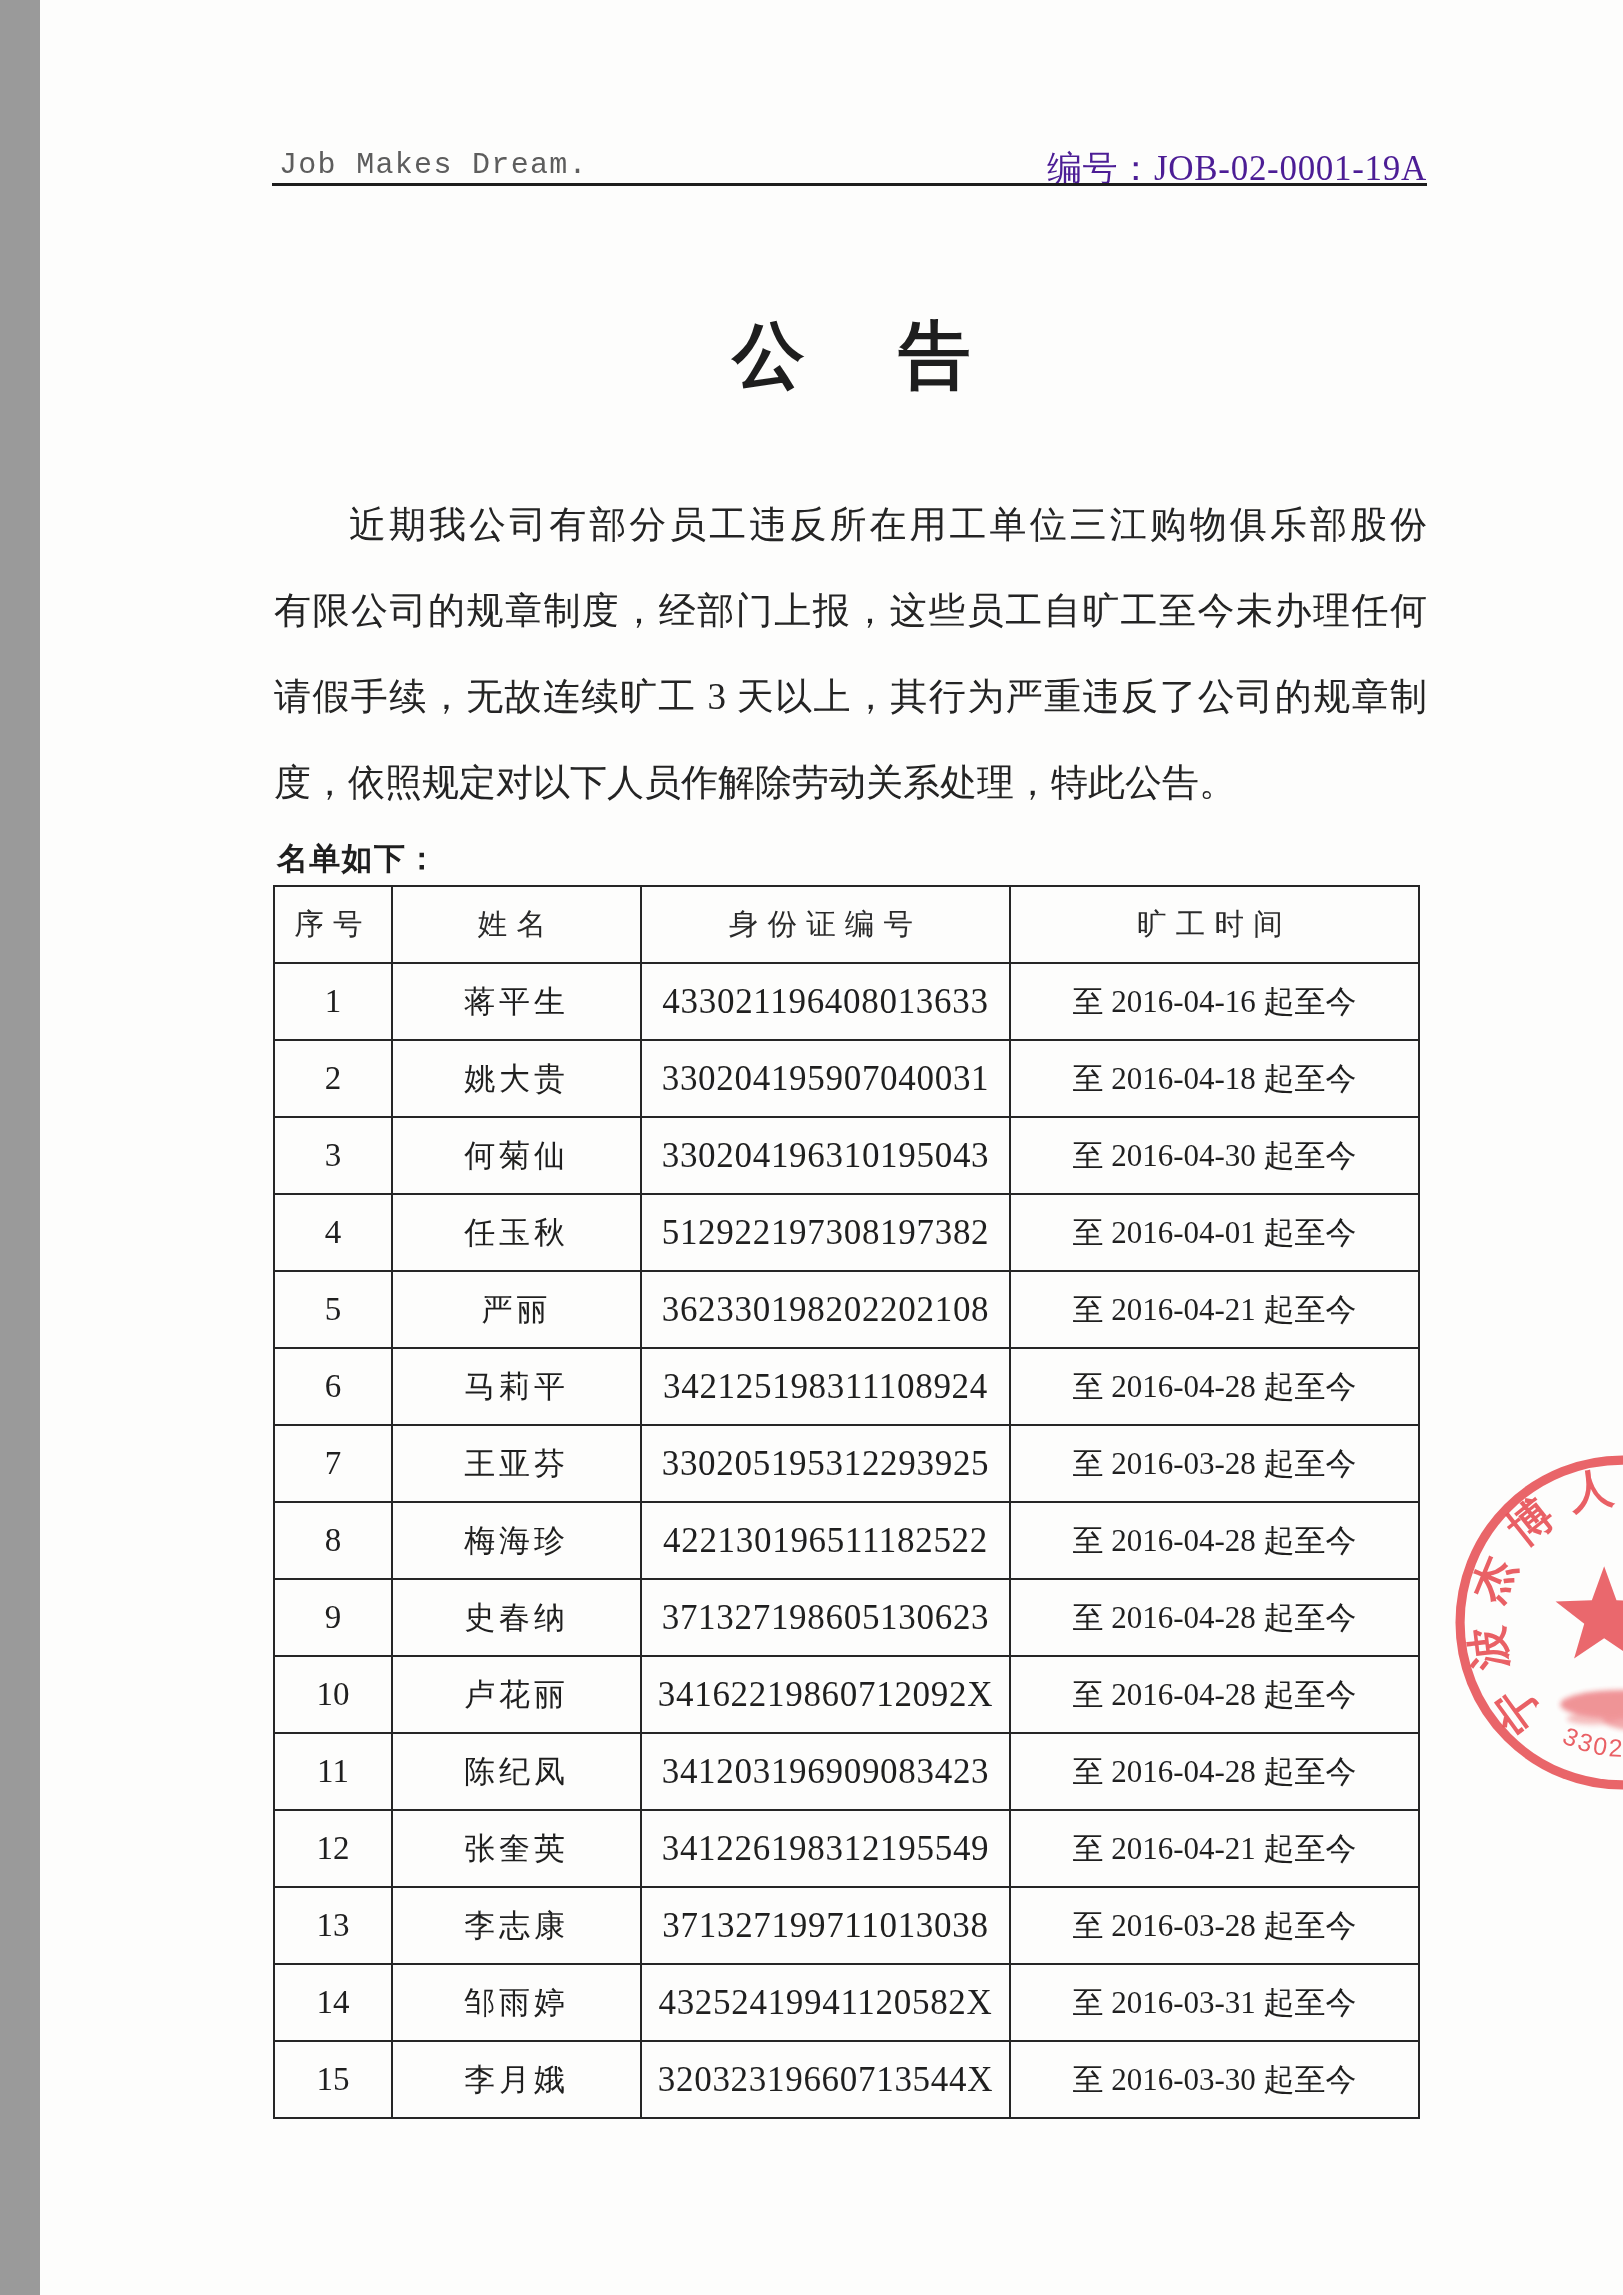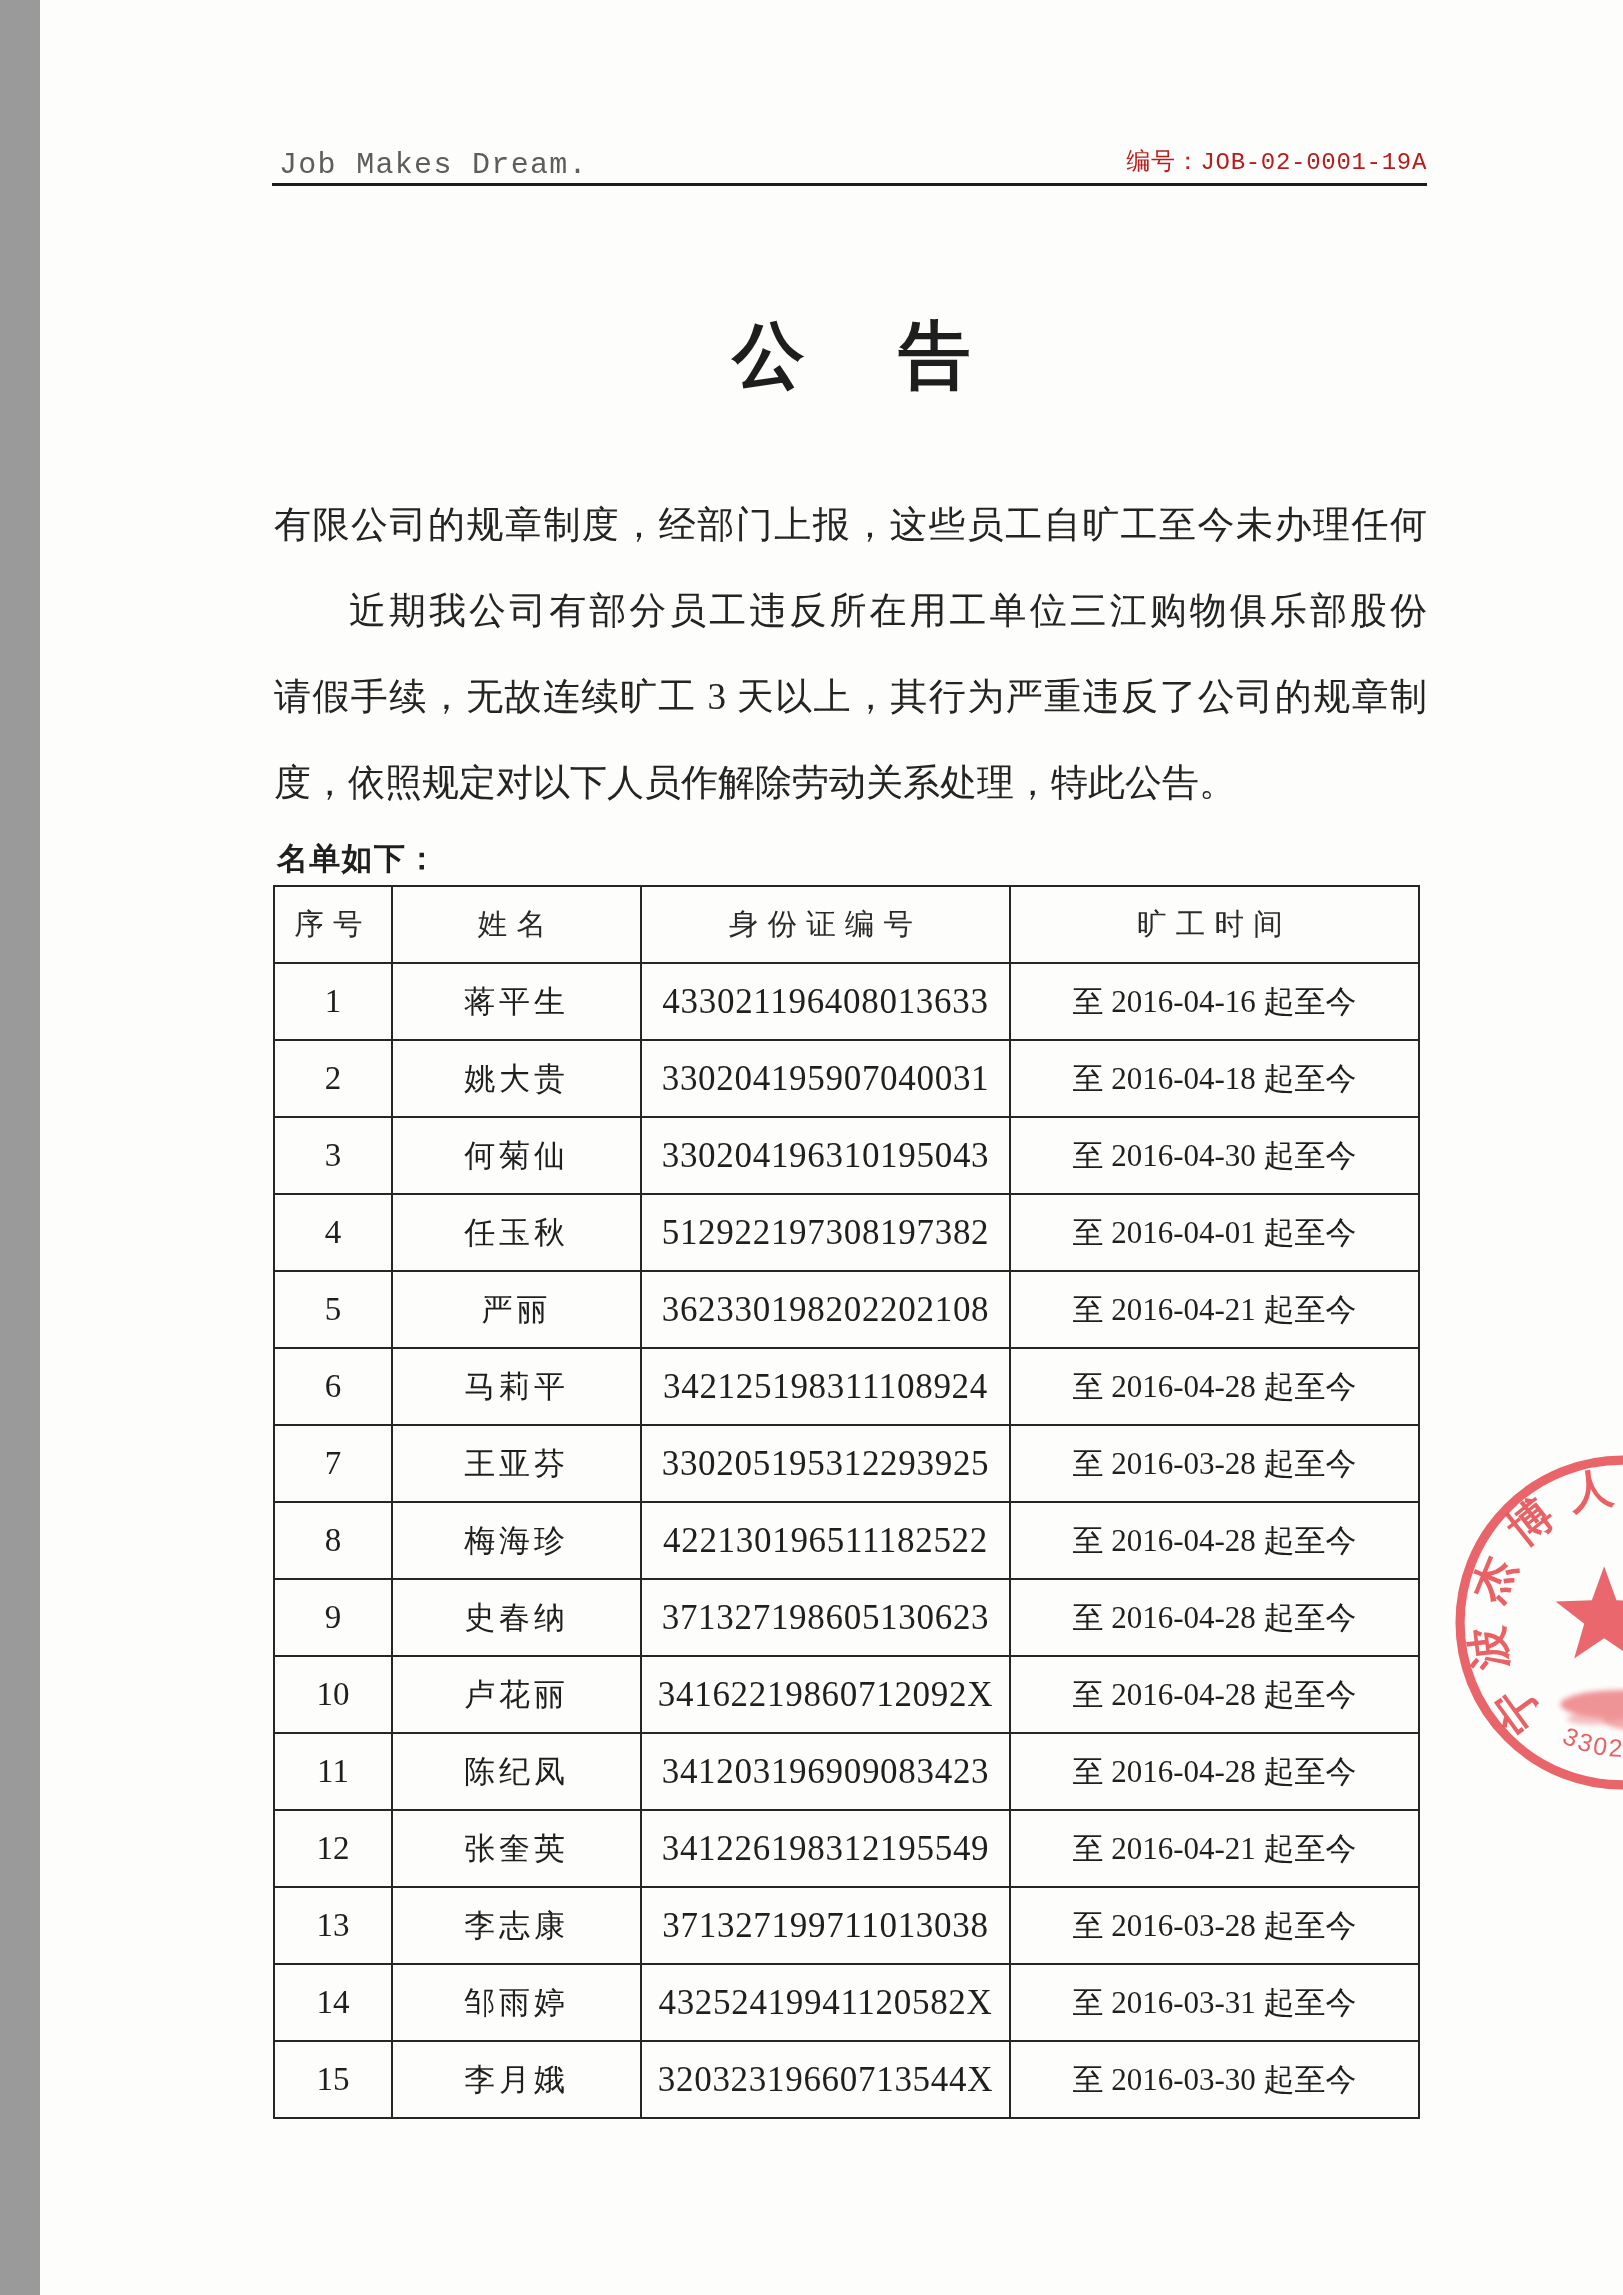--- a/index.html
+++ b/index.html
@@ -13,22 +13,22 @@
     margin-left:40px;
   }
   
   .header-left{
     position:absolute;left:239px;top:148px;
     font-family:"Liberation Mono","DejaVu Sans Mono",monospace;
     font-size:30px;color:#5d5d5d;letter-spacing:1.3px;white-space:nowrap;
   }
   .header-right{
     position:absolute;right:236px;top:145px;
-    font-family:Liberation Mono, monospace;
-    font-size:24px;color:#b91c1c;letter-spacing:0.7px;white-space:nowrap;
+    font-family:Liberation Serif, serif;
+    font-size:35px;color:#4c1d95;letter-spacing:0.7px;white-space:nowrap;
   }
   .header-rule{
     position:absolute;left:232px;top:183px;width:1155px;height:3.3px;
     background:#1d1d1d;
   }
   
   .doc-title{
     position:absolute;left:0;top:308px;width:1623px;
     text-align:center;font-size:72px;font-weight:bold;
     letter-spacing:38px;padding-left:38px;box-sizing:border-box;
@@ -76,22 +76,22 @@
 
 <div class="page">
 
   <div class="header-left">Job Makes Dream.</div>
   <div class="header-right">编号：JOB-02-0001-19A</div>
   <div class="header-rule"></div>
 
   <div class="doc-title">公 告</div>
 
   <div class="body-text">
+    <div class="body-line first">近期我公司有部分员工违反所在用工单位三江购物俱乐部股份</div>
     <div class="body-line">有限公司的规章制度，经部门上报，这些员工自旷工至今未办理任何</div>
-    <div class="body-line first">近期我公司有部分员工违反所在用工单位三江购物俱乐部股份</div>
     <div class="body-line">请假手续，无故连续旷工 3 天以上，其行为严重违反了公司的规章制</div>
     <div class="body-line last">度，依照规定对以下人员作解除劳动关系处理，特此公告。</div>
   </div>
 
   <div class="list-label">名单如下：</div>
 
   <table class="roster">
     <colgroup>
       <col style="width:118px">
         <col style="width:249px">

